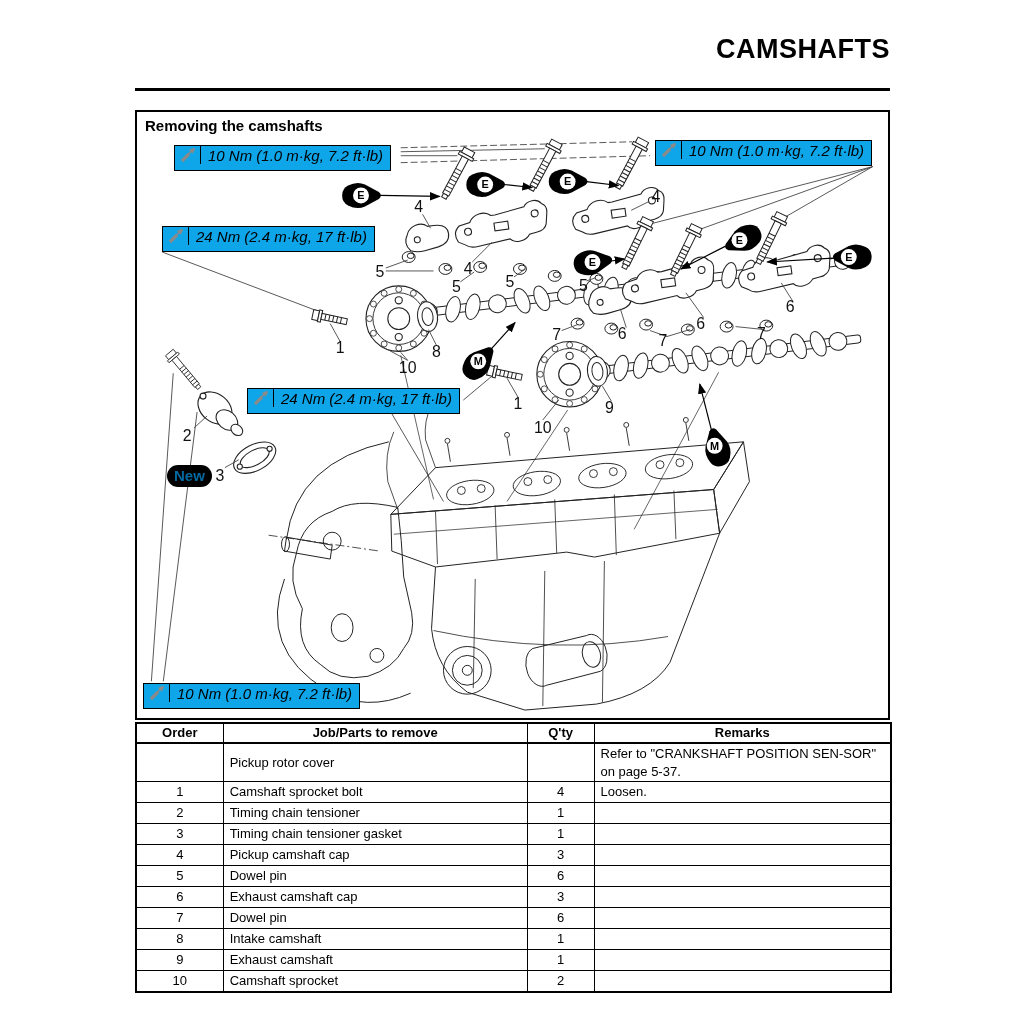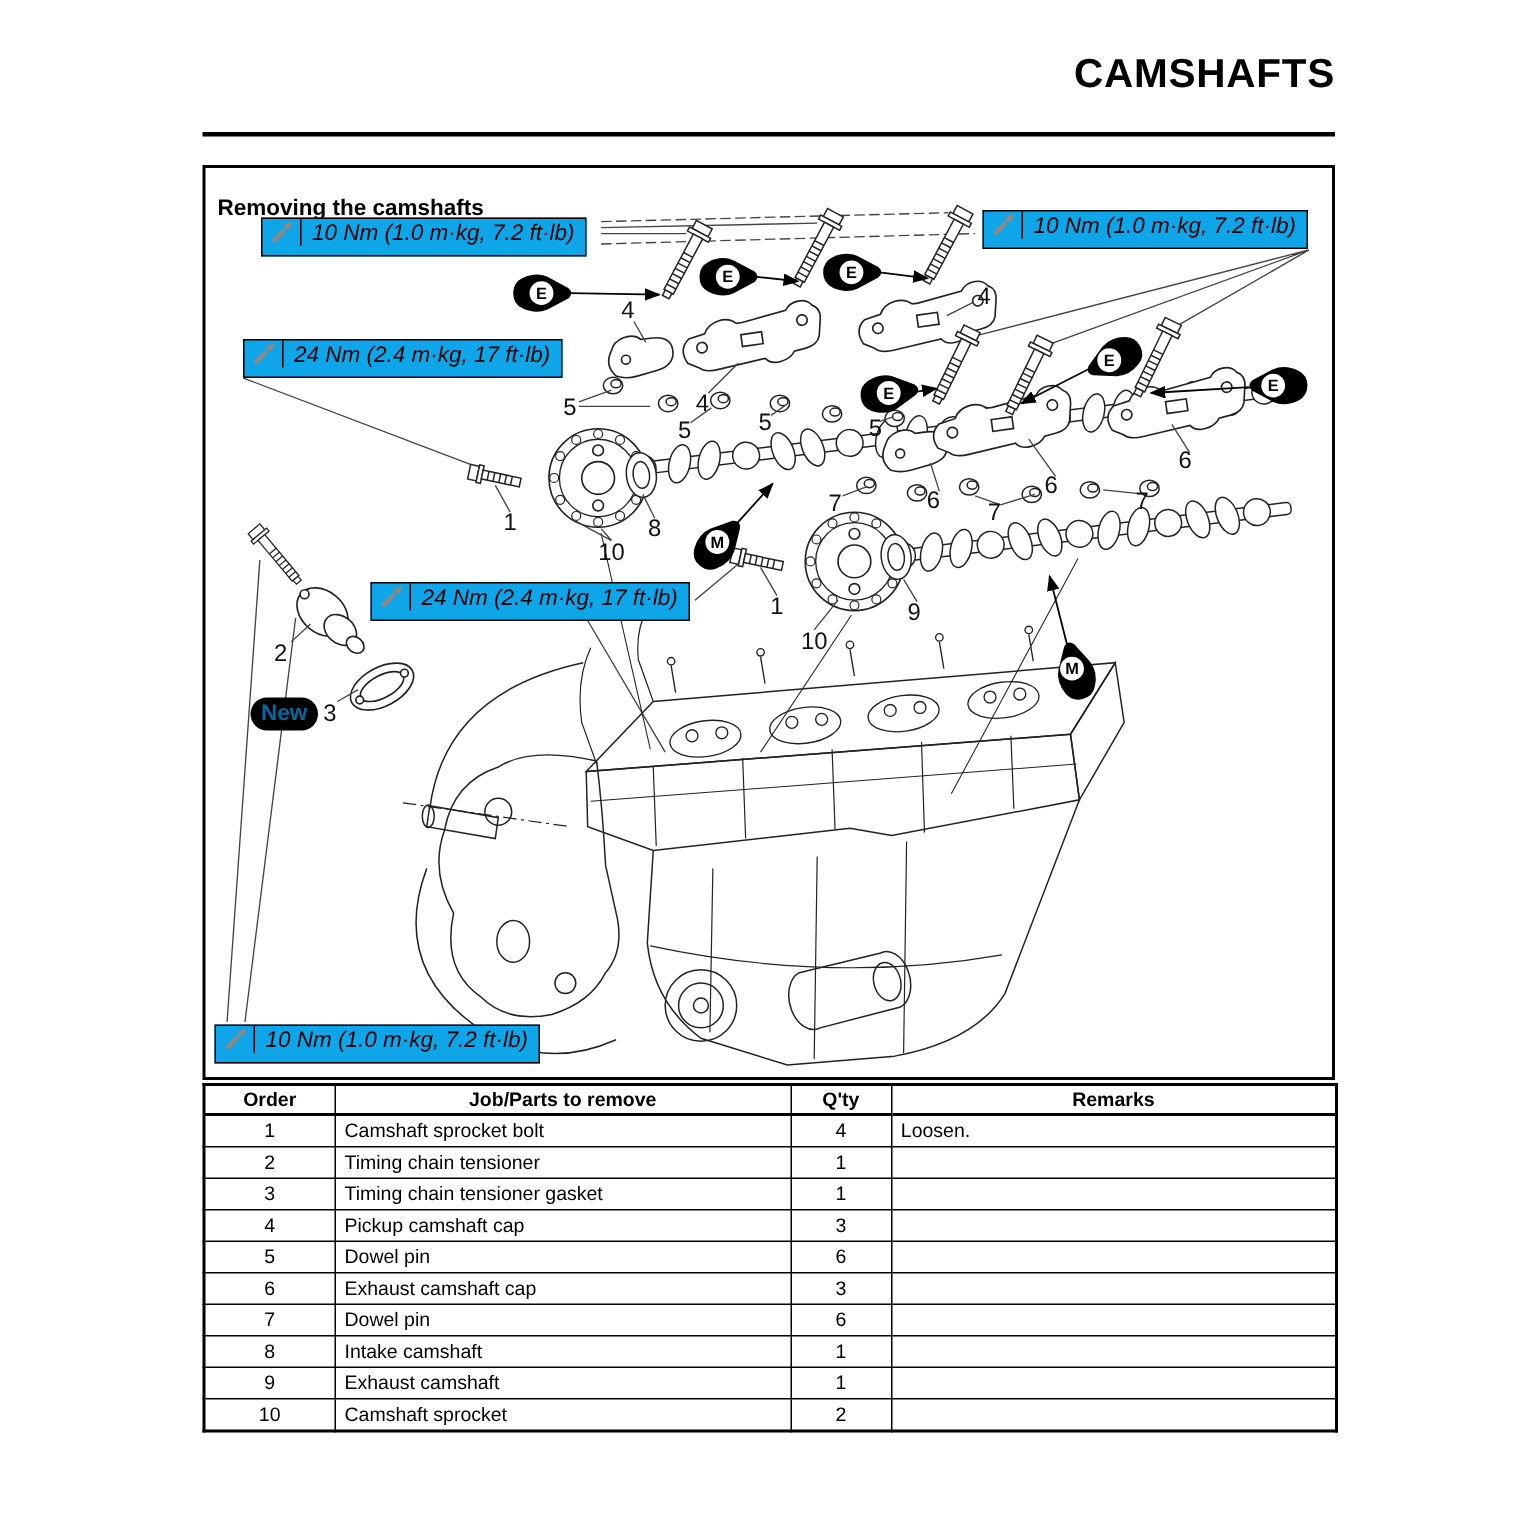--- a/index.html
+++ b/index.html
@@ -3,21 +3,21 @@
 <meta charset="utf-8">
 <style>
   html,body{margin:0;padding:0;background:#fff;}
   .page{position:relative;width:1024px;height:1024px;background:#fff;
         font-family:"Liberation Sans", sans-serif;color:#000;overflow:hidden;margin-top:28px;}
   .page-title{position:absolute;top:6px;left:135px;width:755px;text-align:right;
         font-size:27px;font-weight:bold;letter-spacing:.5px;}
   .title-rule{position:absolute;top:60px;left:135px;width:755px;height:3px;background:#000;}
   .figure-box{position:absolute;left:135px;top:82px;width:755px;height:610px;
         border:2px solid #000;box-sizing:border-box;}
-  .figure-title{position:absolute;left:8px;top:18px;font-size:15px;font-weight:bold;}
+  .figure-title{position:absolute;left:8px;top:5px;font-size:15px;font-weight:bold;}
   .diagram{position:absolute;left:0;top:0;width:100%;height:100%;}
   .torque{position:absolute;display:flex;align-items:flex-start;border:1.5px solid #000;
         background:#0ea5e9;height:24px;box-sizing:content-box;font-style:italic;}
   .torque .wicon{width:25px;border-right:1.5px solid #000;display:flex;align-items:center;
         justify-content:center;}
   .torque .ttext{padding:1px 7px 0 7px;font-size:15px;white-space:nowrap;display:flex;align-items:center;}
   .new-tag{position:absolute;background:#000;color:#0369a1;font-size:15px;font-weight:bold;
         padding:2px 7px 3px 7px;border-radius:11px;}
   .plabel{font-family:"Liberation Sans",sans-serif;font-size:16px;fill:#111;text-anchor:middle;}
   .mletter{font-family:"Liberation Sans",sans-serif;font-size:11px;font-weight:bold;
@@ -411,20 +411,26 @@
     <thead>
       <tr>
         <th>Order</th>
         <th>Job/Parts to remove</th>
         <th>Q'ty</th>
         <th>Remarks</th>
       </tr>
     </thead>
     <tbody id="parts-body">
         <tr>
+          <td class="c"></td>
+          <td>Pickup rotor cover</td>
+          <td class="c"></td>
+          <td>Refer to "CRANKSHAFT POSITION SEN-SOR" on page 5-37.</td>
+        </tr>
+        <tr>
           <td class="c">1</td>
           <td>Camshaft sprocket bolt</td>
           <td class="c">4</td>
           <td>Loosen.</td>
         </tr>
         <tr>
           <td class="c">2</td>
           <td>Timing chain tensioner</td>
           <td class="c">1</td>
           <td></td>

